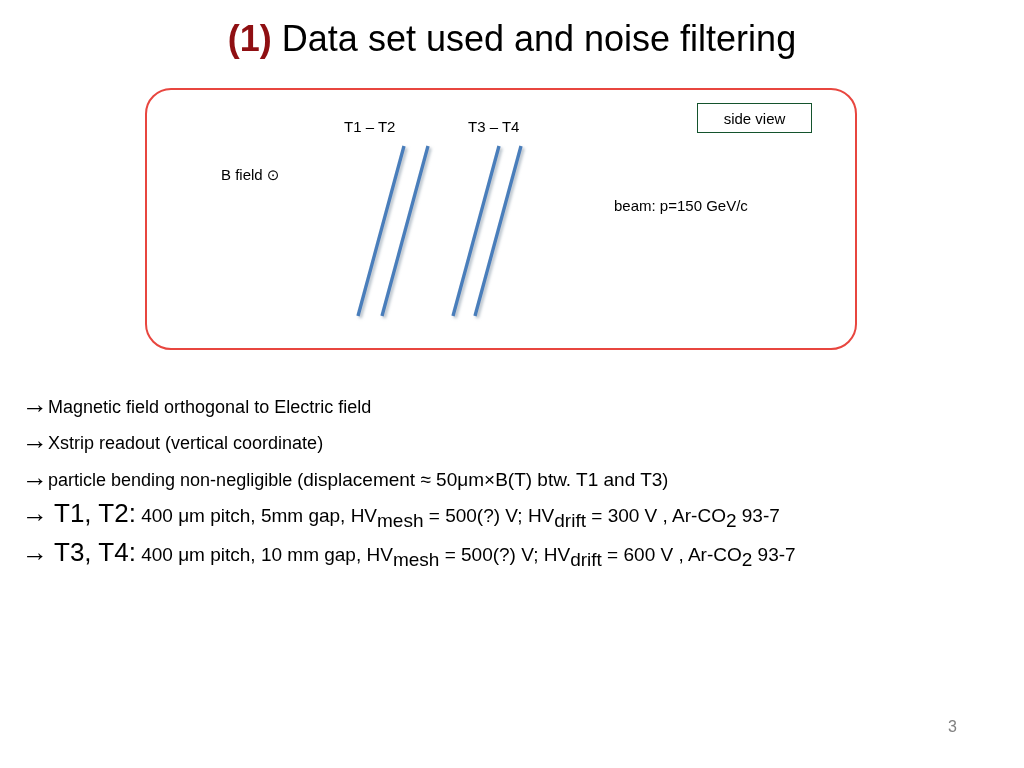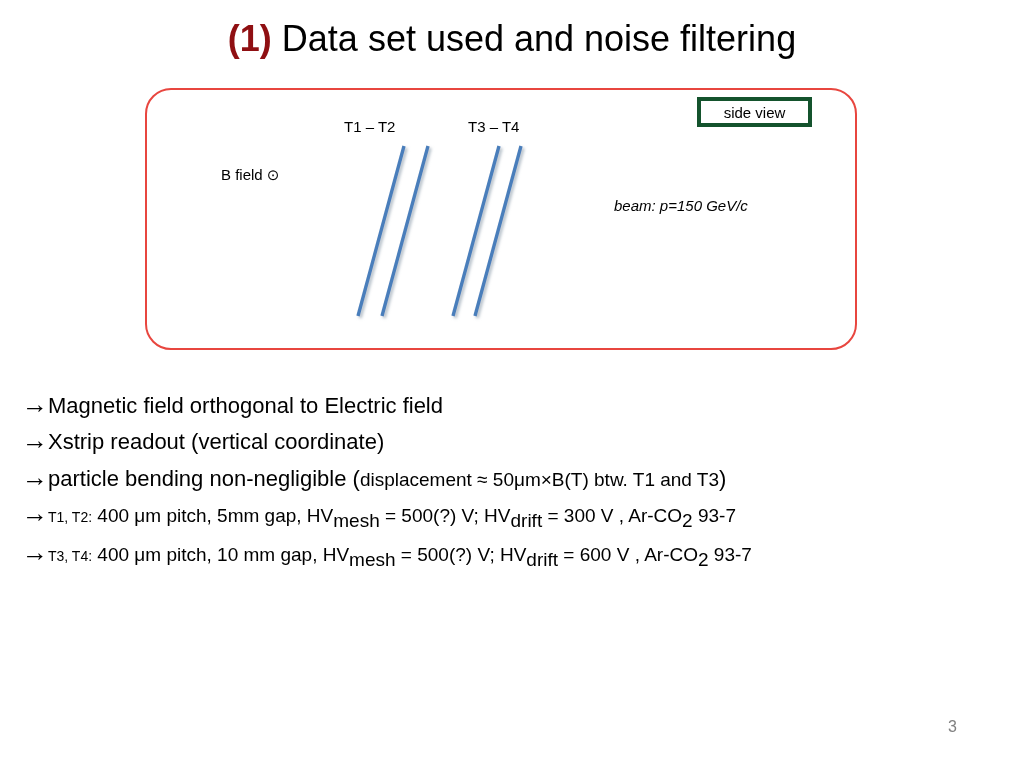--- a/index.html
+++ b/index.html
@@ -50,41 +50,41 @@
     width: 712px;
     height: 262px;
     border: 2px solid #e8463f;
     border-radius: 26px;
     box-sizing: border-box;
   }
 
   .side-view {
     position: absolute;
     left: 697px;
-    top: 97px;
+    top: 103px;
     width: 115px;
     height: 30px;
-    border: 4px solid #14532d;
+    border: 1px solid #14532d;
     box-sizing: border-box;
     display: flex;
     align-items: center;
     justify-content: center;
     font-size: 15px;
     background: #ffffff;
   }
 
   .label-tt {
     position: absolute;
     font-size: 15px;
     white-space: nowrap;
   }
   .label-t12 { left: 344px; top: 118px; }
   .label-t34 { left: 468px; top: 118px; }
   .label-bfield { left: 221px; top: 166px; font-size: 15px; text-align: center; }
-  .label-beam { left: 614px; top: 197px; font-size: 15px; font-style: italic; }
+  .label-beam { left: 614px; top: 197px; font-size: 15px; }
 
   .svg-layer {
     position: absolute;
     left: 0; top: 0;
     width: 1024px;
     height: 768px;
     pointer-events: none;
   }
 
   
@@ -97,23 +97,23 @@
   .bullet {
     display: block;
     white-space: nowrap;
     margin-bottom: 3px;
     line-height: 1.28;
   }
   .arrow {
     font-size: 26px;
     vertical-align: baseline;
   }
-  .b-main { font-size: 22px; }
+  .b-main { font-size: 18px; }
   .b-small { font-size: 19px; }
-  .b-mid { font-size: 14px; }
+  .b-mid { font-size: 26px; margin-left: 6px; }
   sub {
     font-size: 0.68em;
     vertical-align: -0.28em;
   }
 
   .page-number {
     position: absolute;
     left: 948px;
     top: 718px;
     font-size: 16px;

